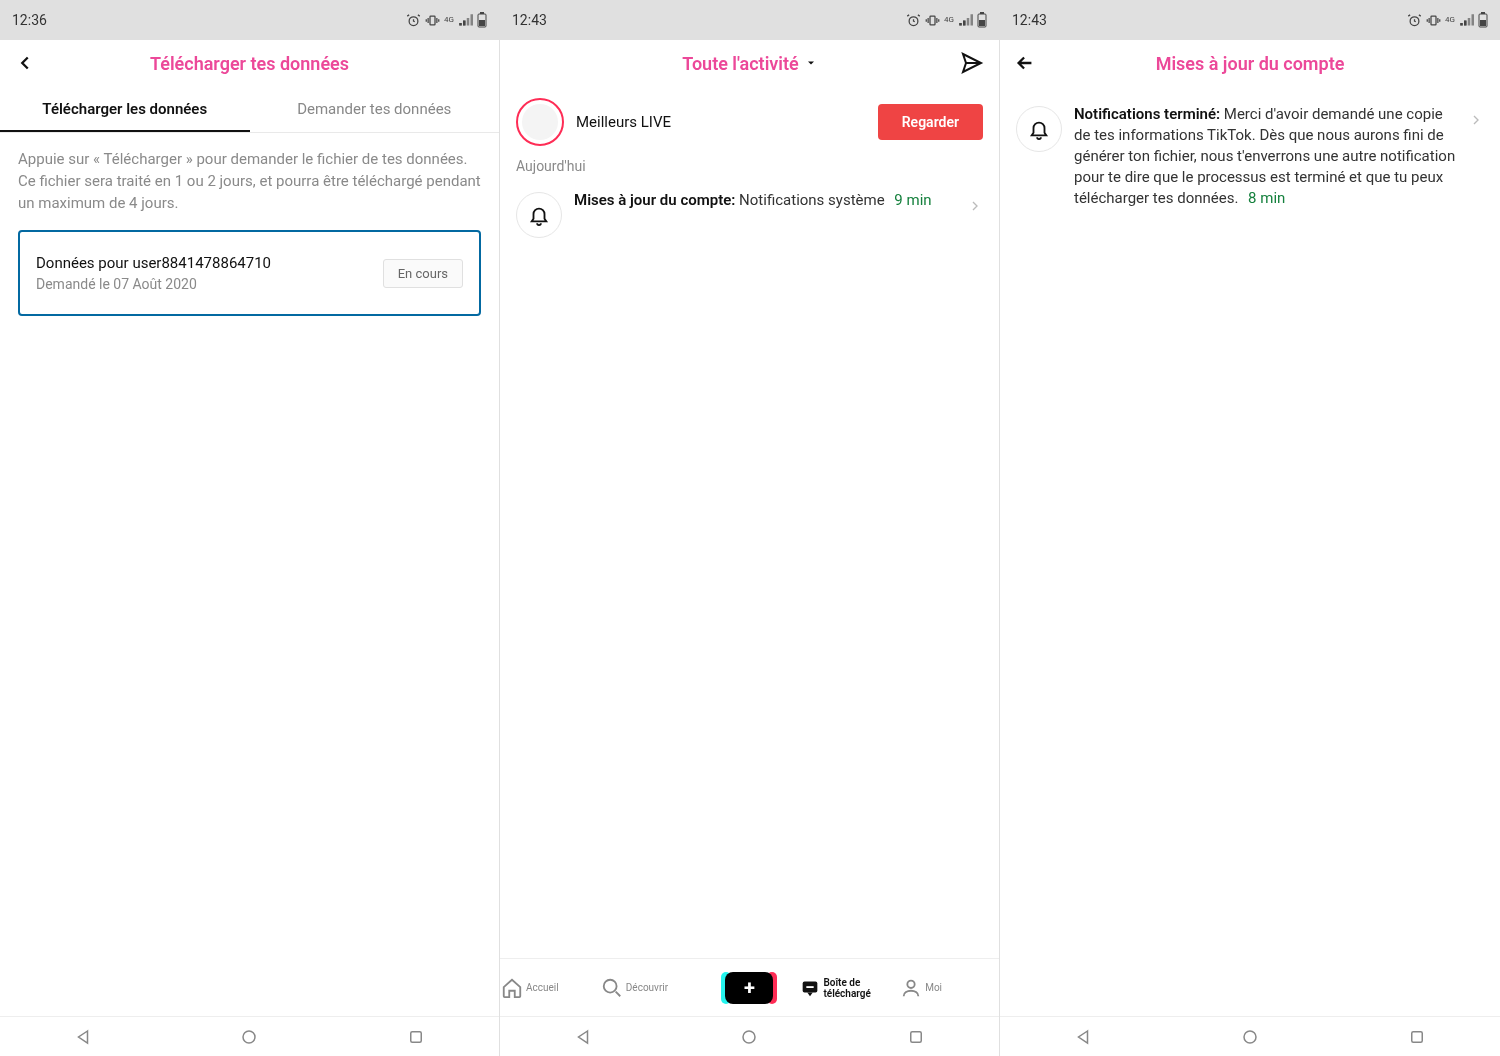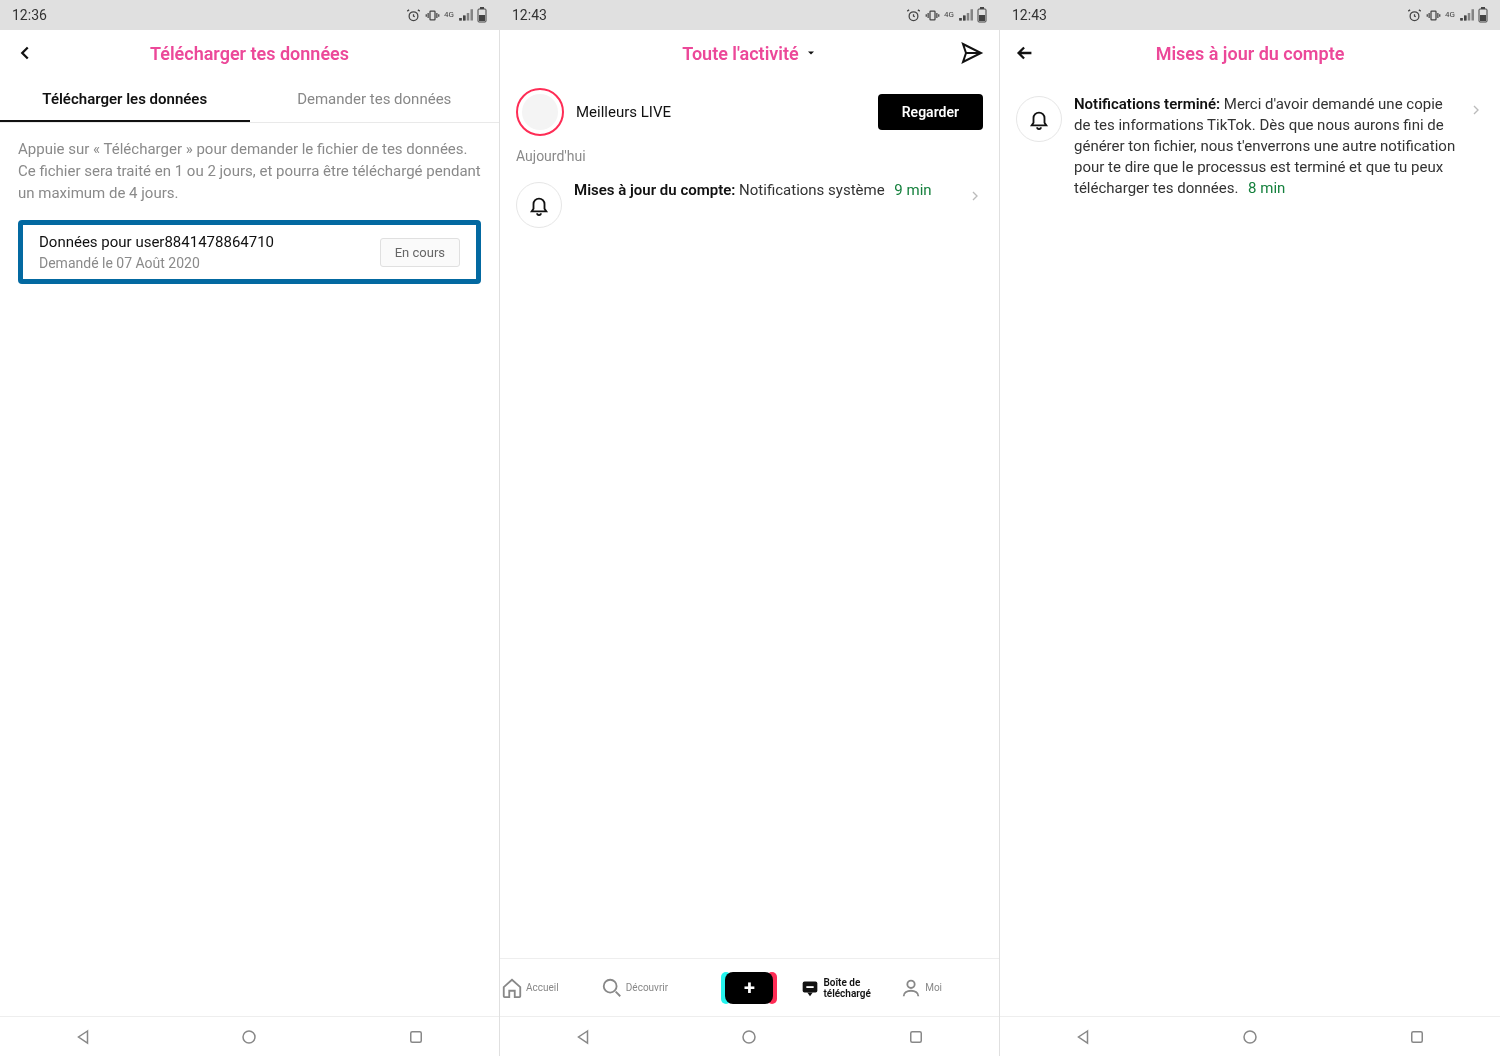--- a/index.html
+++ b/index.html
@@ -1,41 +1,41 @@
 <!DOCTYPE html>
 <html><head>
 <meta charset="utf-8">
 <style>
 * { margin: 0; padding: 0; box-sizing: border-box; font-family: -apple-system, BlinkMacSystemFont, "Segoe UI", Roboto, Helvetica, Arial, sans-serif; }
 body { background: #d9d9d9; width: 1500px; height: 1056px; display: flex; gap: 0; }
 .phone { width: 500px; height: 1056px; background: #fff; display: flex; flex-direction: column; position: relative; border-right: 1px solid #e0e0e0; }
 .phone:first-child { border-left: 0; }
-.status-bar { height: 30px; background: #e0e0e0; display: flex; align-items: center; justify-content: space-between; padding: 0 12px; color: #333; font-size: 14px; }
+.status-bar { height: 40px; background: #e0e0e0; display: flex; align-items: center; justify-content: space-between; padding: 0 12px; color: #333; font-size: 14px; }
 .status-icons { display: flex; align-items: center; gap: 4px; font-size: 14px; color: #444; }
 .nav-buttons { height: 40px; background: #fff; display: flex; align-items: center; justify-content: space-around; border-top: 1px solid #eee; position: absolute; bottom: 0; left: 0; right: 0; }
 .nav-btn { width: 24px; height: 24px; display: flex; align-items: center; justify-content: center; color: #666; }
 .header { display: flex; align-items: center; height: 46px; position: relative; padding: 0 14px; }
 .header-title { font-size: 18px; font-weight: 600; color: #ec4899; flex: 1; text-align: center; }
 .header-title.with-dropdown { display: flex; align-items: center; justify-content: center; gap: 6px; }
 .back-btn { position: absolute; left: 10px; width: 30px; height: 30px; display: flex; align-items: center; justify-content: center; color: #111; cursor: pointer; }
 .right-btn { position: absolute; right: 12px; width: 30px; height: 30px; display: flex; align-items: center; justify-content: center; color: #111; cursor: pointer; }
 .tabs { display: flex; border-bottom: 1px solid #e9e9e9; }
 .tab { flex: 1; text-align: center; padding: 14px 0 12px; font-size: 15px; color: #888; cursor: pointer; }
 .tab.active { color: #111; font-weight: 600; border-bottom: 2px solid #111; }
 .helper-text { padding: 16px 18px; font-size: 15px; line-height: 1.45; color: #8a8a8a; }
-.card { margin: 0 18px 12px; border: 5px solid #0369a1; border-radius: 4px; padding: 8px 16px; display: flex; align-items: center; justify-content: space-between; gap: 10px; }
+.card { margin: 0 18px 12px; border: 2px solid #0369a1; border-radius: 4px; padding: 22px 16px; display: flex; align-items: center; justify-content: space-between; gap: 10px; }
 .card-left { display: flex; flex-direction: column; gap: 4px; }
 .card-title { font-size: 15px; color: #111; }
 .card-sub { font-size: 14px; color: #8a8a8a; }
 .status-pill { border: 1px solid #e0e0e0; border-radius: 3px; padding: 6px 14px; font-size: 13px; color: #666; background: #fafafa; white-space: nowrap; }
 .live-row { display: flex; align-items: center; padding: 12px 16px 12px; gap: 12px; }
 .live-avatar { width: 48px; height: 48px; border-radius: 50%; border: 2px solid #fe2c55; display: flex; align-items: center; justify-content: center; background: #fff; }
 .live-avatar-inner { width: 36px; height: 36px; border-radius: 50%; background: #f4f4f4; }
 .live-label { flex: 1; font-size: 15px; color: #111; }
-.watch-btn { background: #000000; color: #fff; border: none; border-radius: 4px; padding: 10px 24px; font-size: 14px; font-weight: 600; cursor: pointer; }
+.watch-btn { background: #ef4444; color: #fff; border: none; border-radius: 4px; padding: 10px 24px; font-size: 14px; font-weight: 600; cursor: pointer; }
 .section-label { padding: 0 16px 6px; font-size: 14px; color: #8a8a8a; }
 .notif-row { display: flex; align-items: flex-start; padding: 10px 16px; gap: 12px; cursor: pointer; }
 .notif-icon-circle { width: 46px; height: 46px; min-width: 46px; border-radius: 50%; border: 1px solid #e6e6e6; display: flex; align-items: center; justify-content: center; background: #fff; margin-top: 2px; }
 .notif-text { flex: 1; font-size: 15px; line-height: 1.4; color: #333; }
 .notif-text .bold { font-weight: 600; color: #111; }
 .notif-text .time { color: #15803d; margin-left: 6px; }
 .chev { color: #bbb; display: flex; align-items: center; padding-top: 8px; }
 .bottom-tabbar { position: absolute; bottom: 40px; left: 0; right: 0; height: 58px; background: #fff; display: flex; align-items: center; justify-content: space-around; border-top: 1px solid #eee; }
 .tabbar-item { display: flex; flex-direction: row; align-items: center; gap: 2px; color: #888; font-size: 10px; cursor: pointer; flex: 1; }
 .tabbar-item.active { color: #111; font-weight: 600; }

